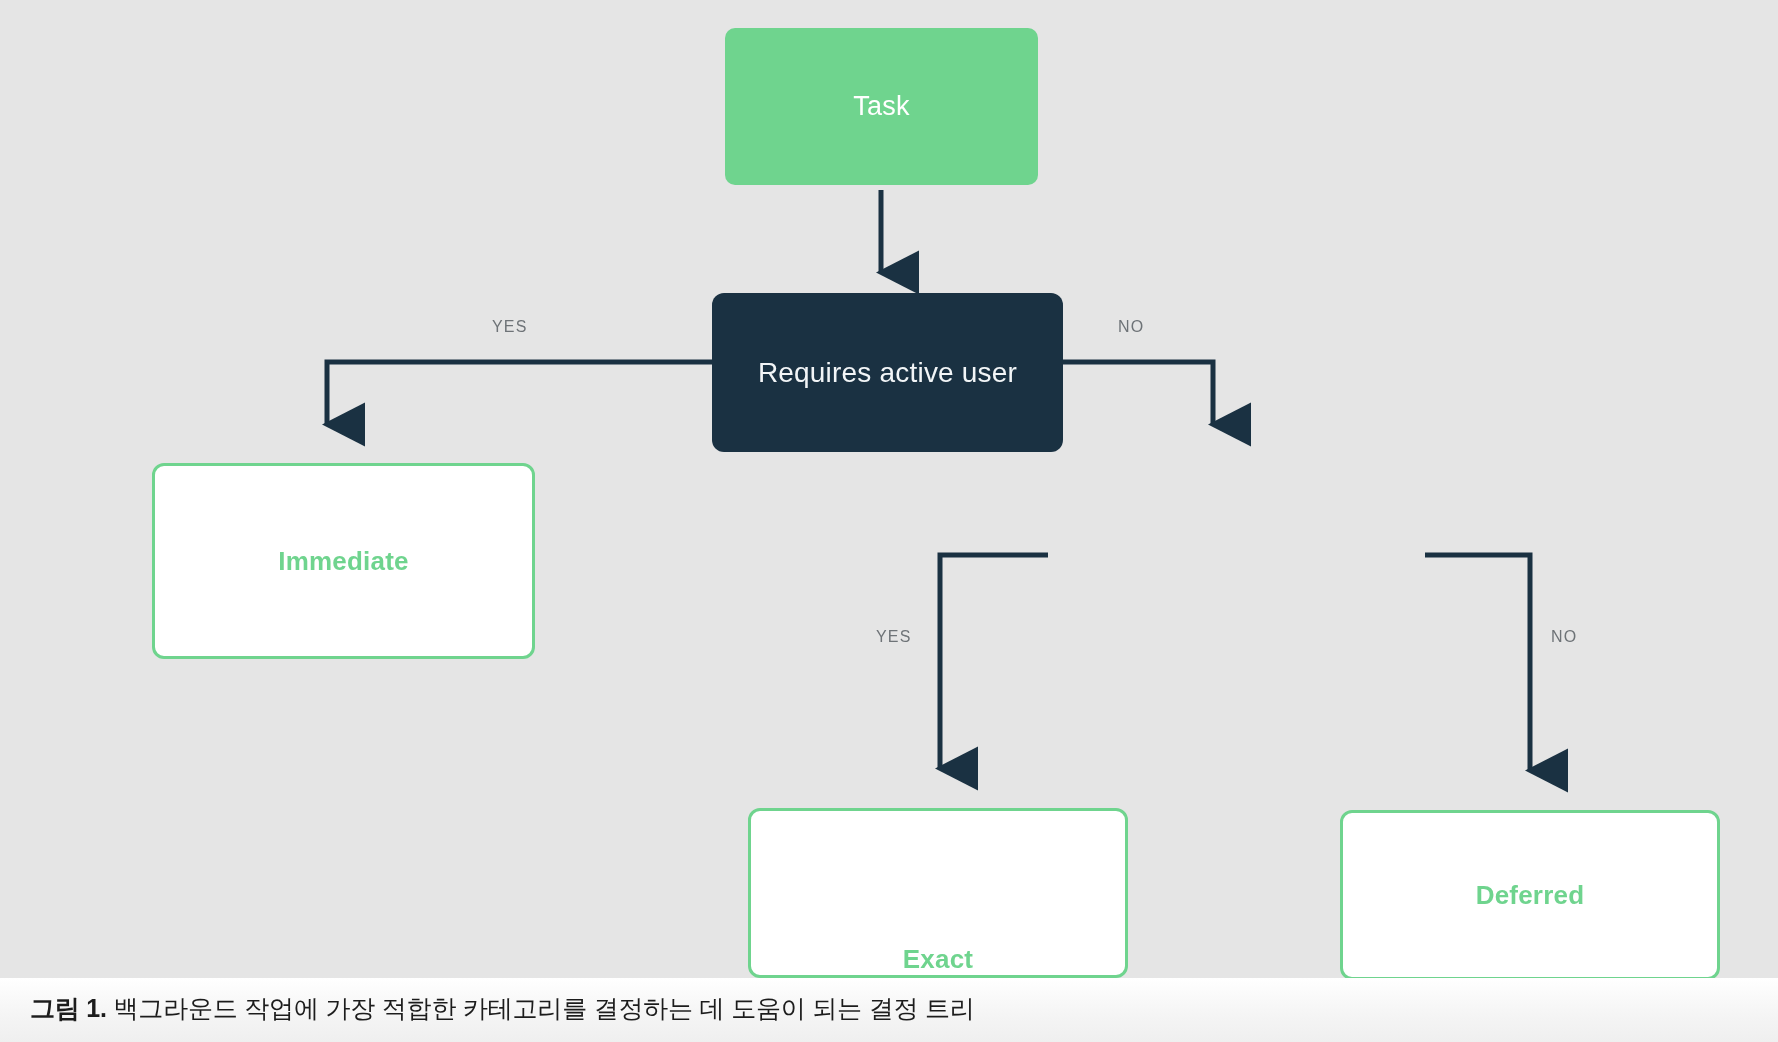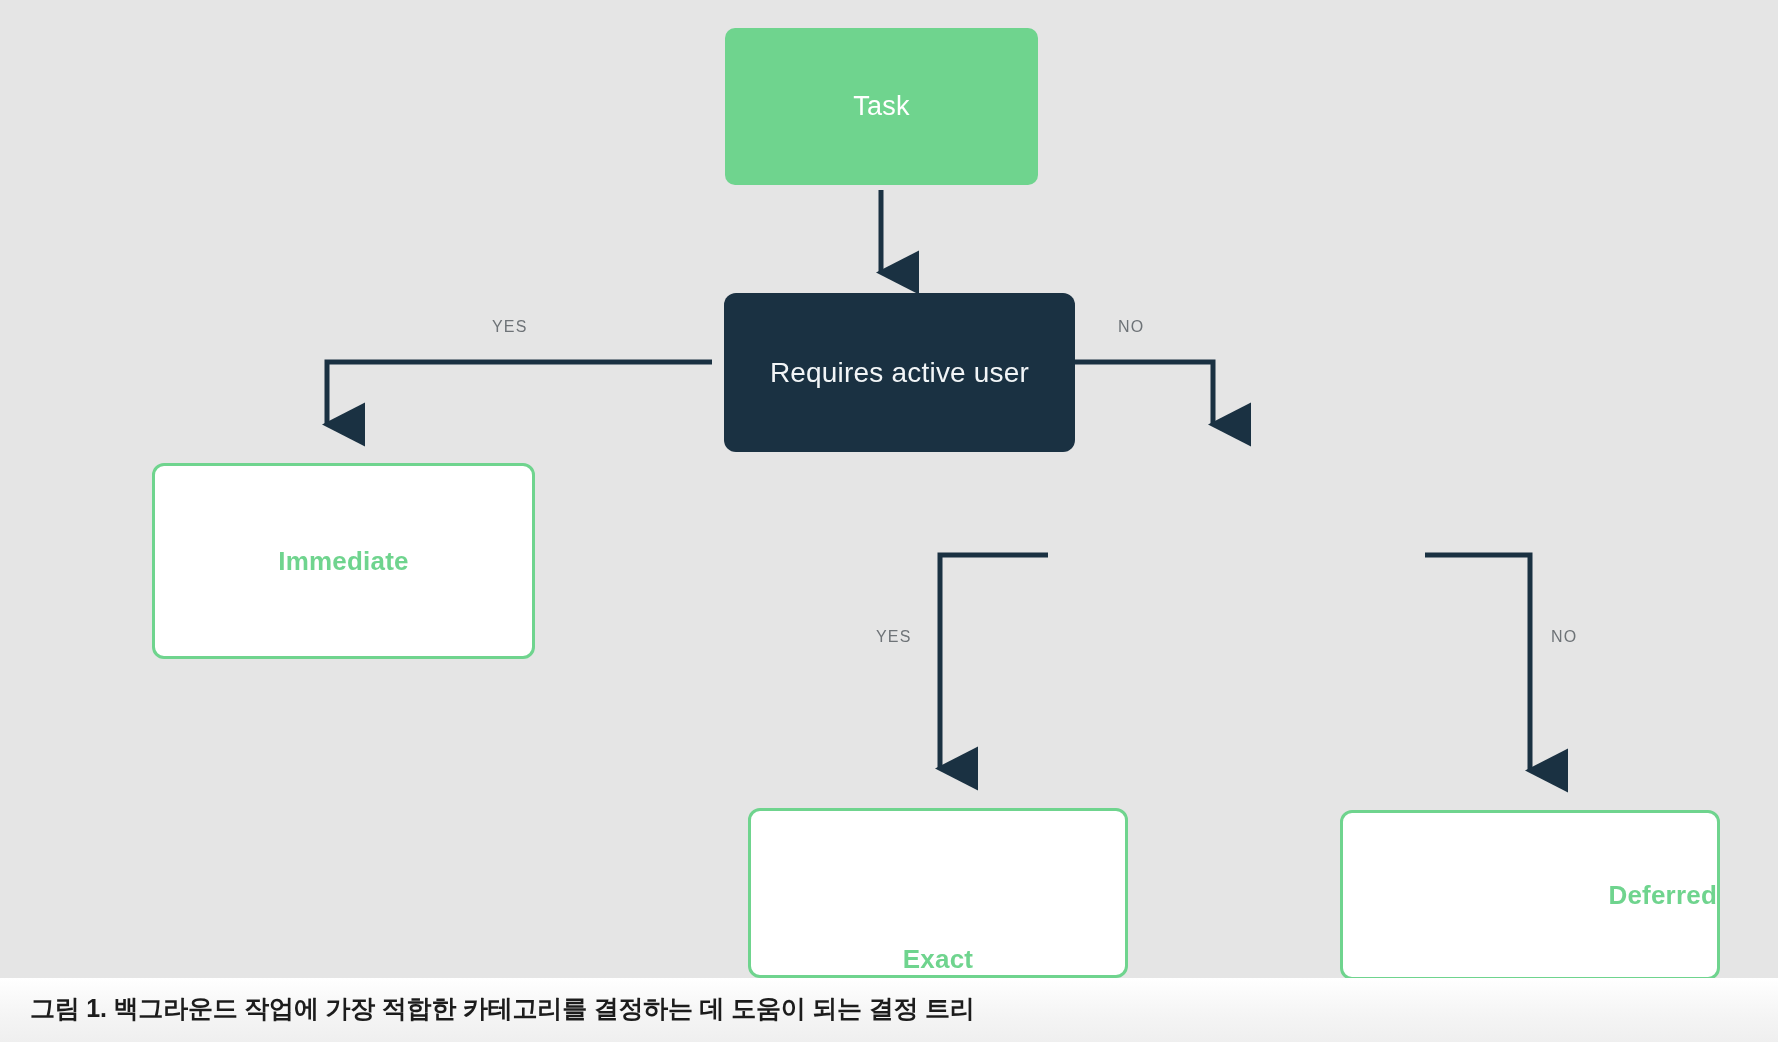--- a/index.html
+++ b/index.html
@@ -59,21 +59,20 @@
     letter-spacing: 0.2px;
   }
 
   .node-decision {
     background: #1A3142;
     border-radius: 12px;
     color: #f2f5f7;
     font-size: 28px;
     font-weight: 400;
     letter-spacing: 0.2px;
-    margin-left: 12px;
   }
 
   .node-outcome {
     background: #ffffff;
     border: 3px solid #6FD48E;
     border-radius: 12px;
     color: #6FD48E;
     font-size: 26px;
     font-weight: 700;
     letter-spacing: 0.2px;
@@ -107,21 +106,21 @@
     font-size: 25px;
     color: #1c1c1c;
     font-family: "Liberation Sans", "DejaVu Sans", sans-serif;
     white-space: nowrap;
     letter-spacing: -0.2px;
   }
   .caption-prefix {
     font-weight: 700;
   }
   .caption-body {
-    font-weight: 700;
+    font-weight: 400;
   }
 </style>
 </head>
 <body>
 
 <div id="figure-root">
 
   <div class="diagram">
 
     <svg class="edges" width="1778" height="978" viewBox="0 0 1778 978">
@@ -167,21 +166,21 @@
 
 
     <div class="node node-outcome" style="left:152px; top:463px; width:383px; height:196px;">
       <span>Immediate</span>
     </div>
 
     <div class="node node-outcome" style="left:748px; top:808px; width:380px; height:170px;align-items:flex-end;">
       <span>Exact</span>
     </div>
 
-    <div class="node node-outcome" style="left:1340px; top:810px; width:380px; height:170px;justify-content:flex-end;">
+    <div class="node node-outcome" style="left:1340px; top:810px; width:380px; height:170px;">
       <span>Deferred</span>
     </div>
 
     <div class="edge-label" style="left:492px; top:318px;">YES</div>
 
     <div class="edge-label" style="left:1118px; top:318px;">NO</div>
 
     <div class="edge-label" style="left:876px; top:628px;">YES</div>
 
     <div class="edge-label" style="left:1551px; top:628px;">NO</div>

